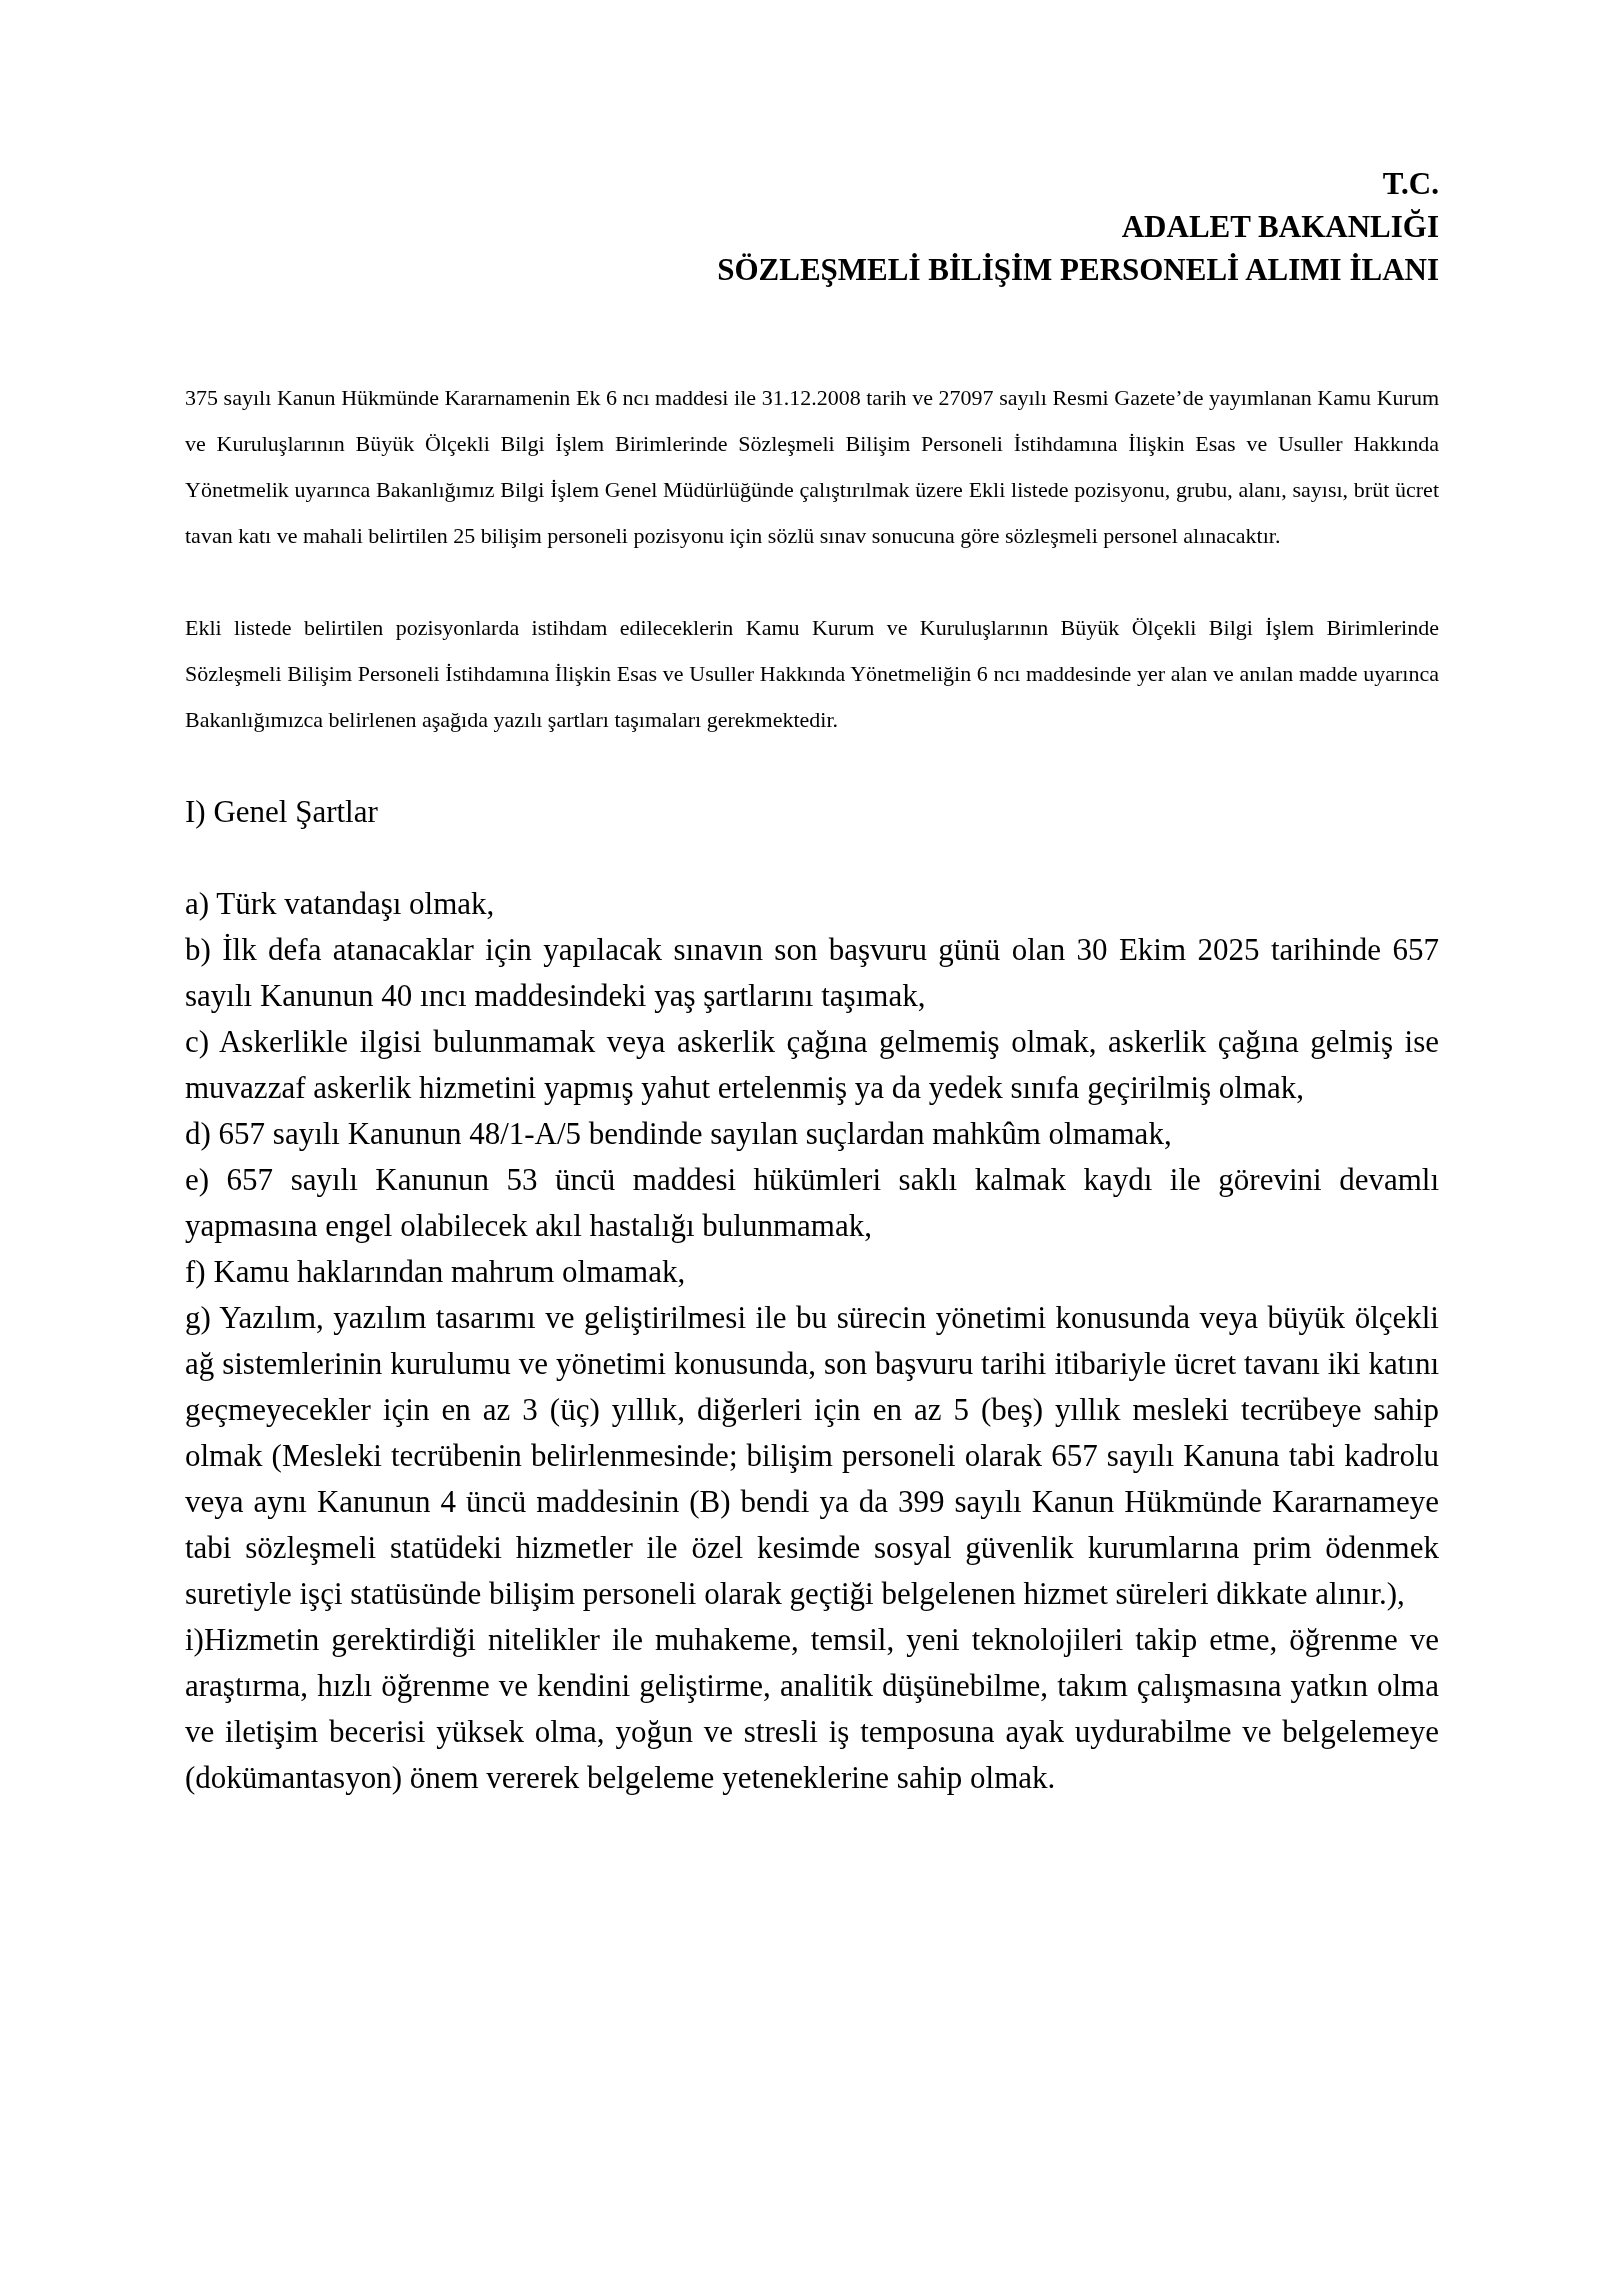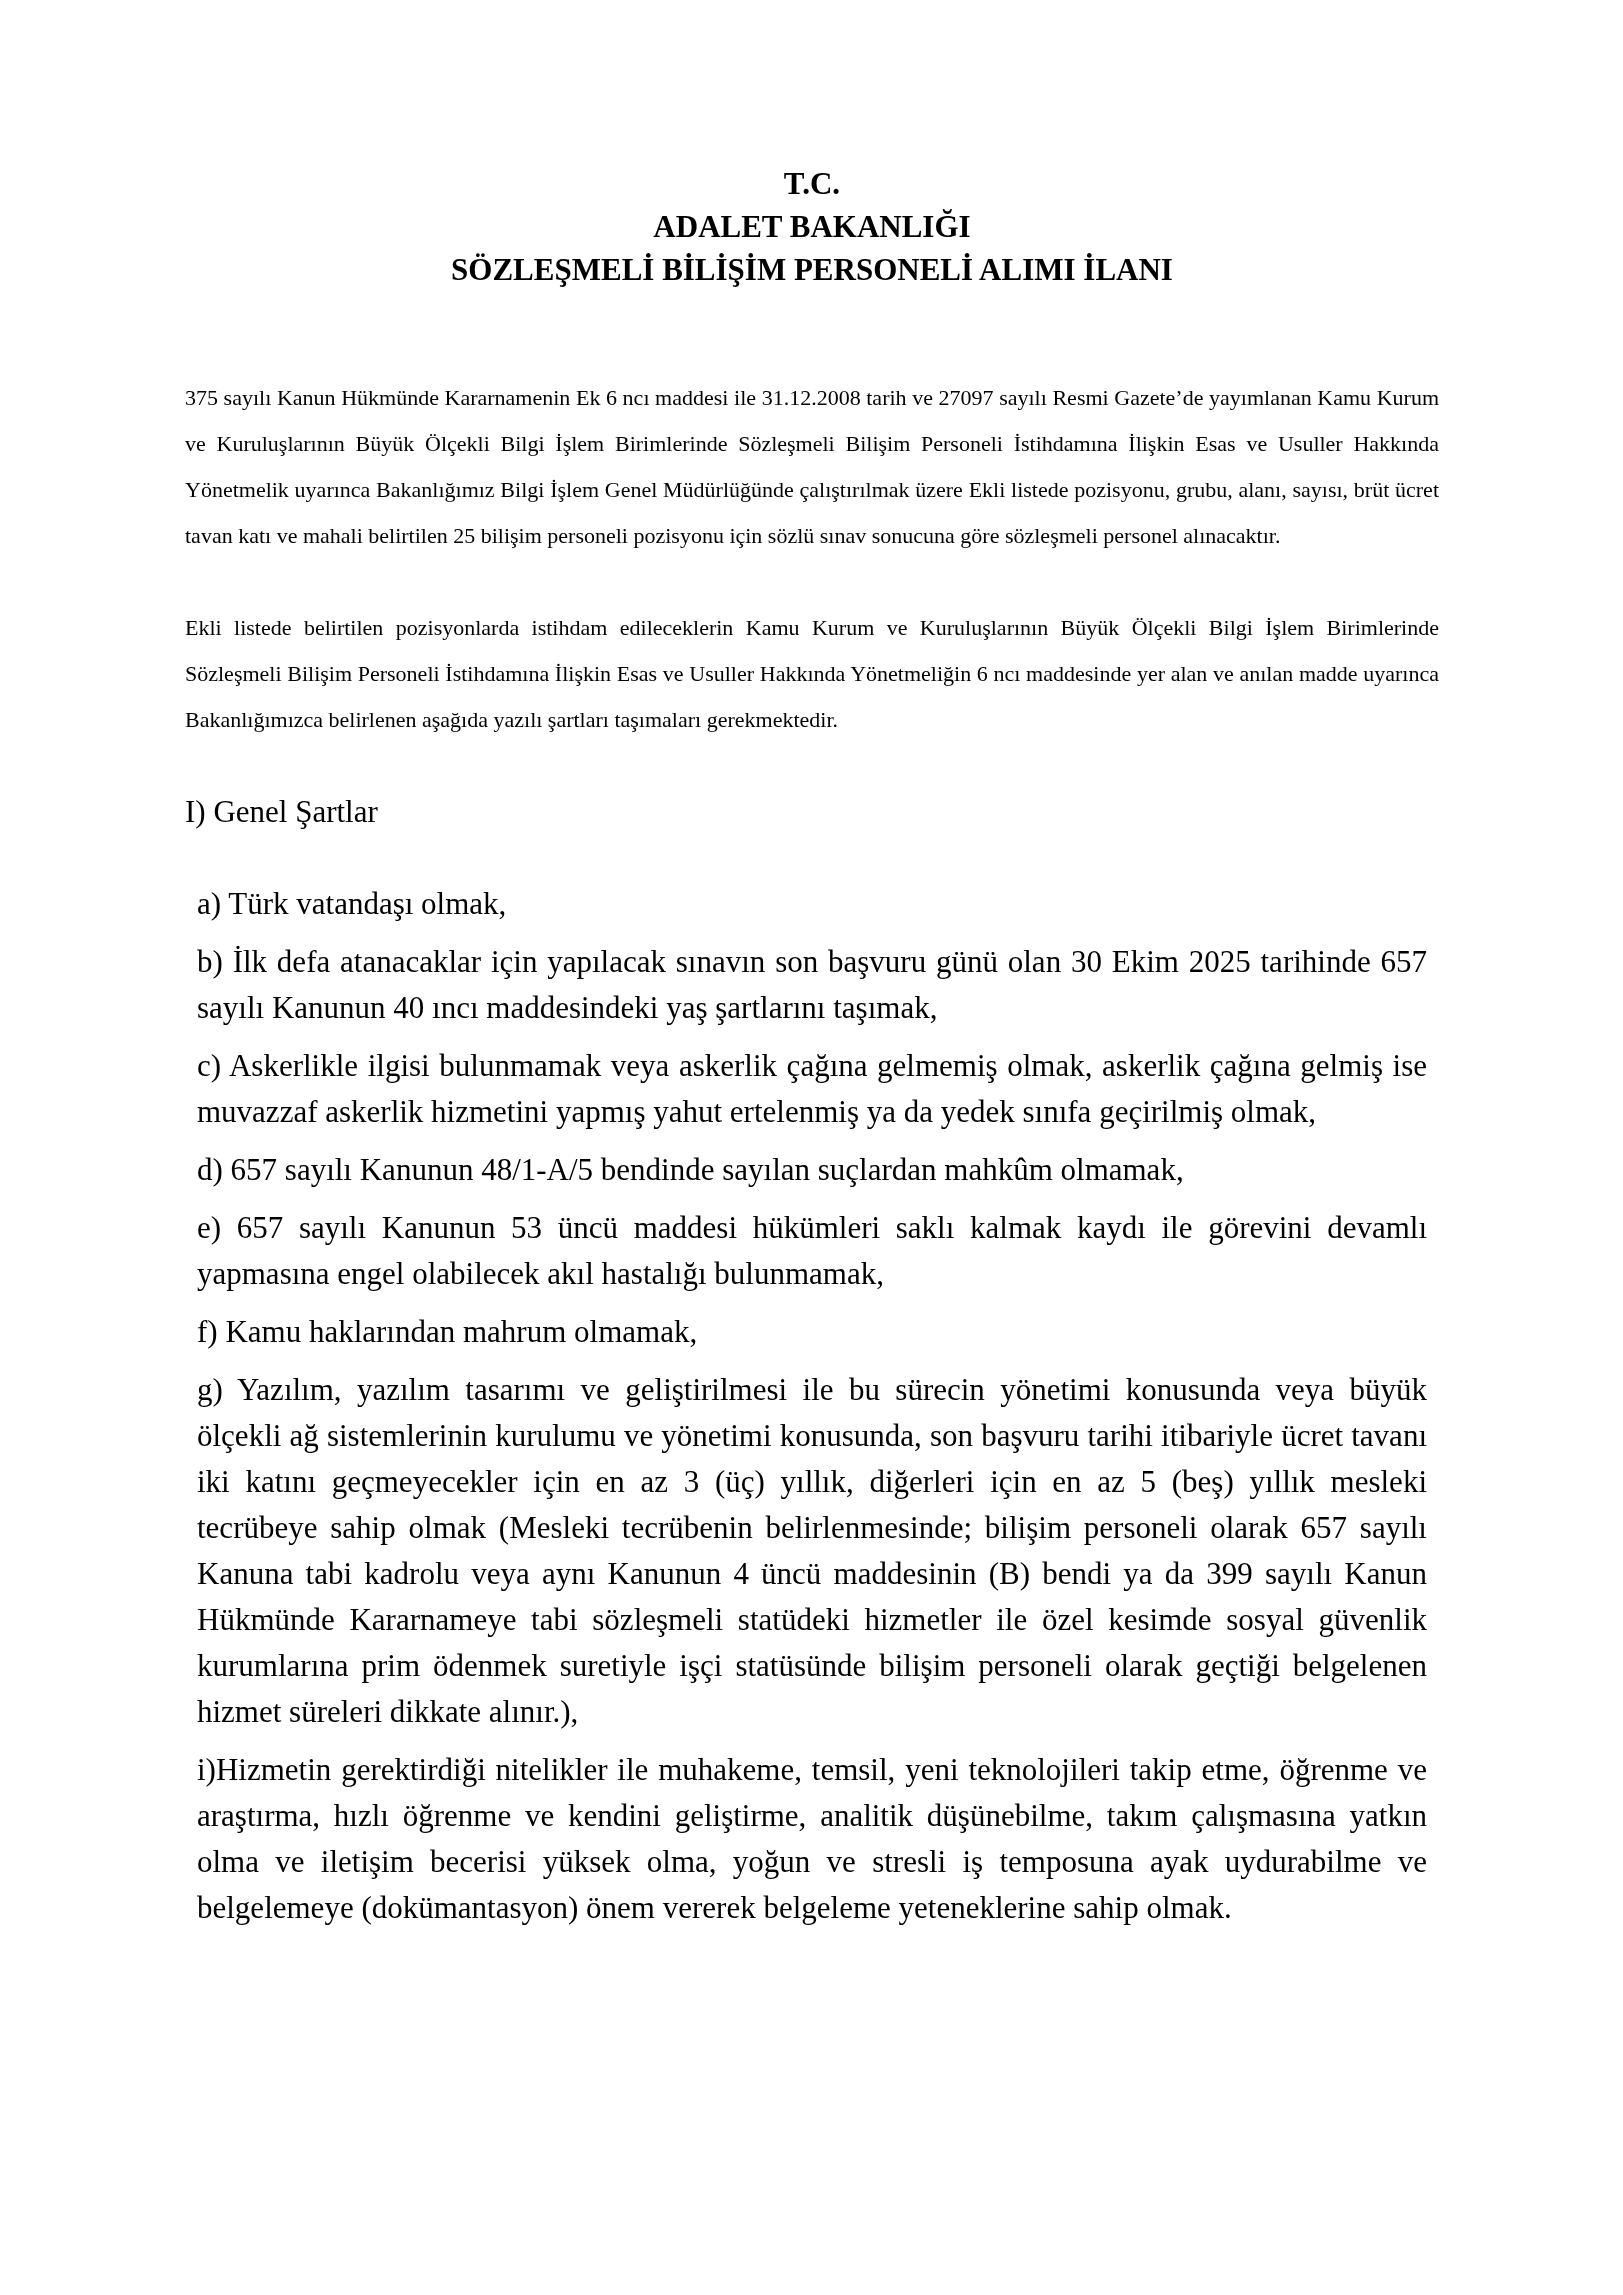--- a/index.html
+++ b/index.html
@@ -16,21 +16,21 @@
     font-family: "Liberation Serif", "DejaVu Serif", serif;
     overflow: hidden;
   }
   .content {
     position: absolute;
     left: 185px;
     top: 162px;
     width: 1254px;
   }
   .doc-title {
-    text-align: center;
+    text-align: right;
     font-weight: bold;
     font-size: 31px;
     line-height: 43px;
     margin-bottom: 84px;
   }
   .doc-title div {
     white-space: nowrap;
   }
   .para {
     font-size: 22px;
@@ -41,21 +41,21 @@
   .section-heading {
     font-size: 31px;
     line-height: 46px;
     font-weight: normal;
     margin: 0 0 46px 0;
   }
   .items p {
     font-size: 31px;
     line-height: 46px;
     text-align: justify;
-    margin: 12px;
+    margin: 0;
   }
 </style>
 </head>
 <body>
 
 <div class="page">
   <div class="content">
 
     <div class="doc-title">
       <div>T.C.</div>

